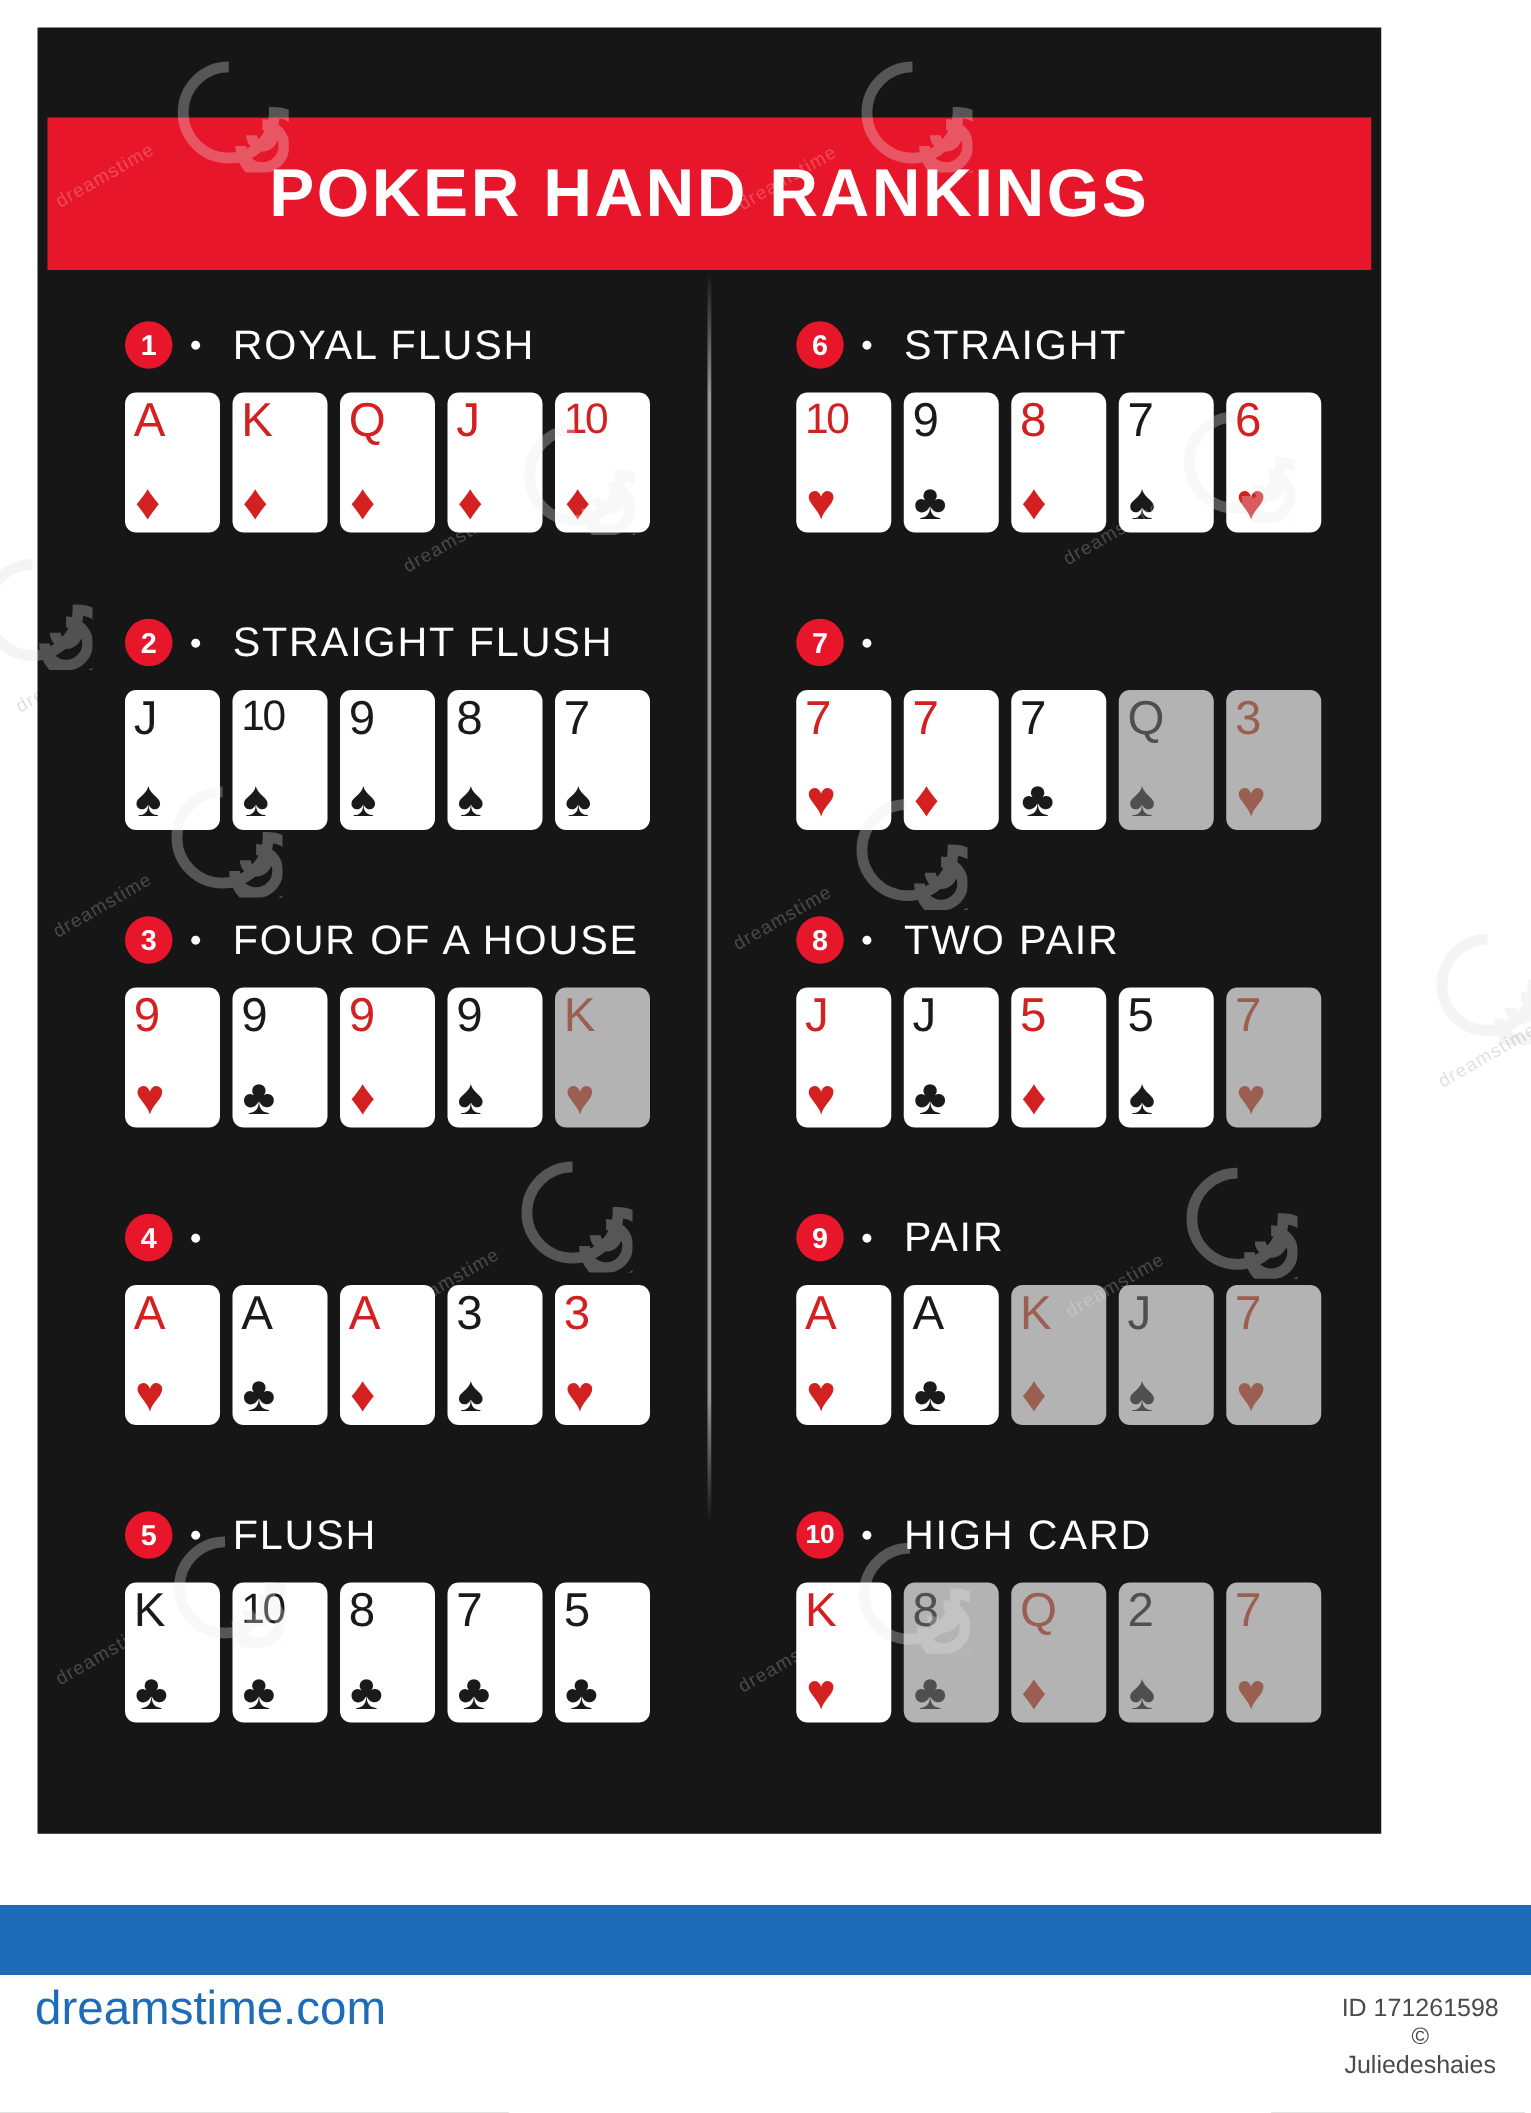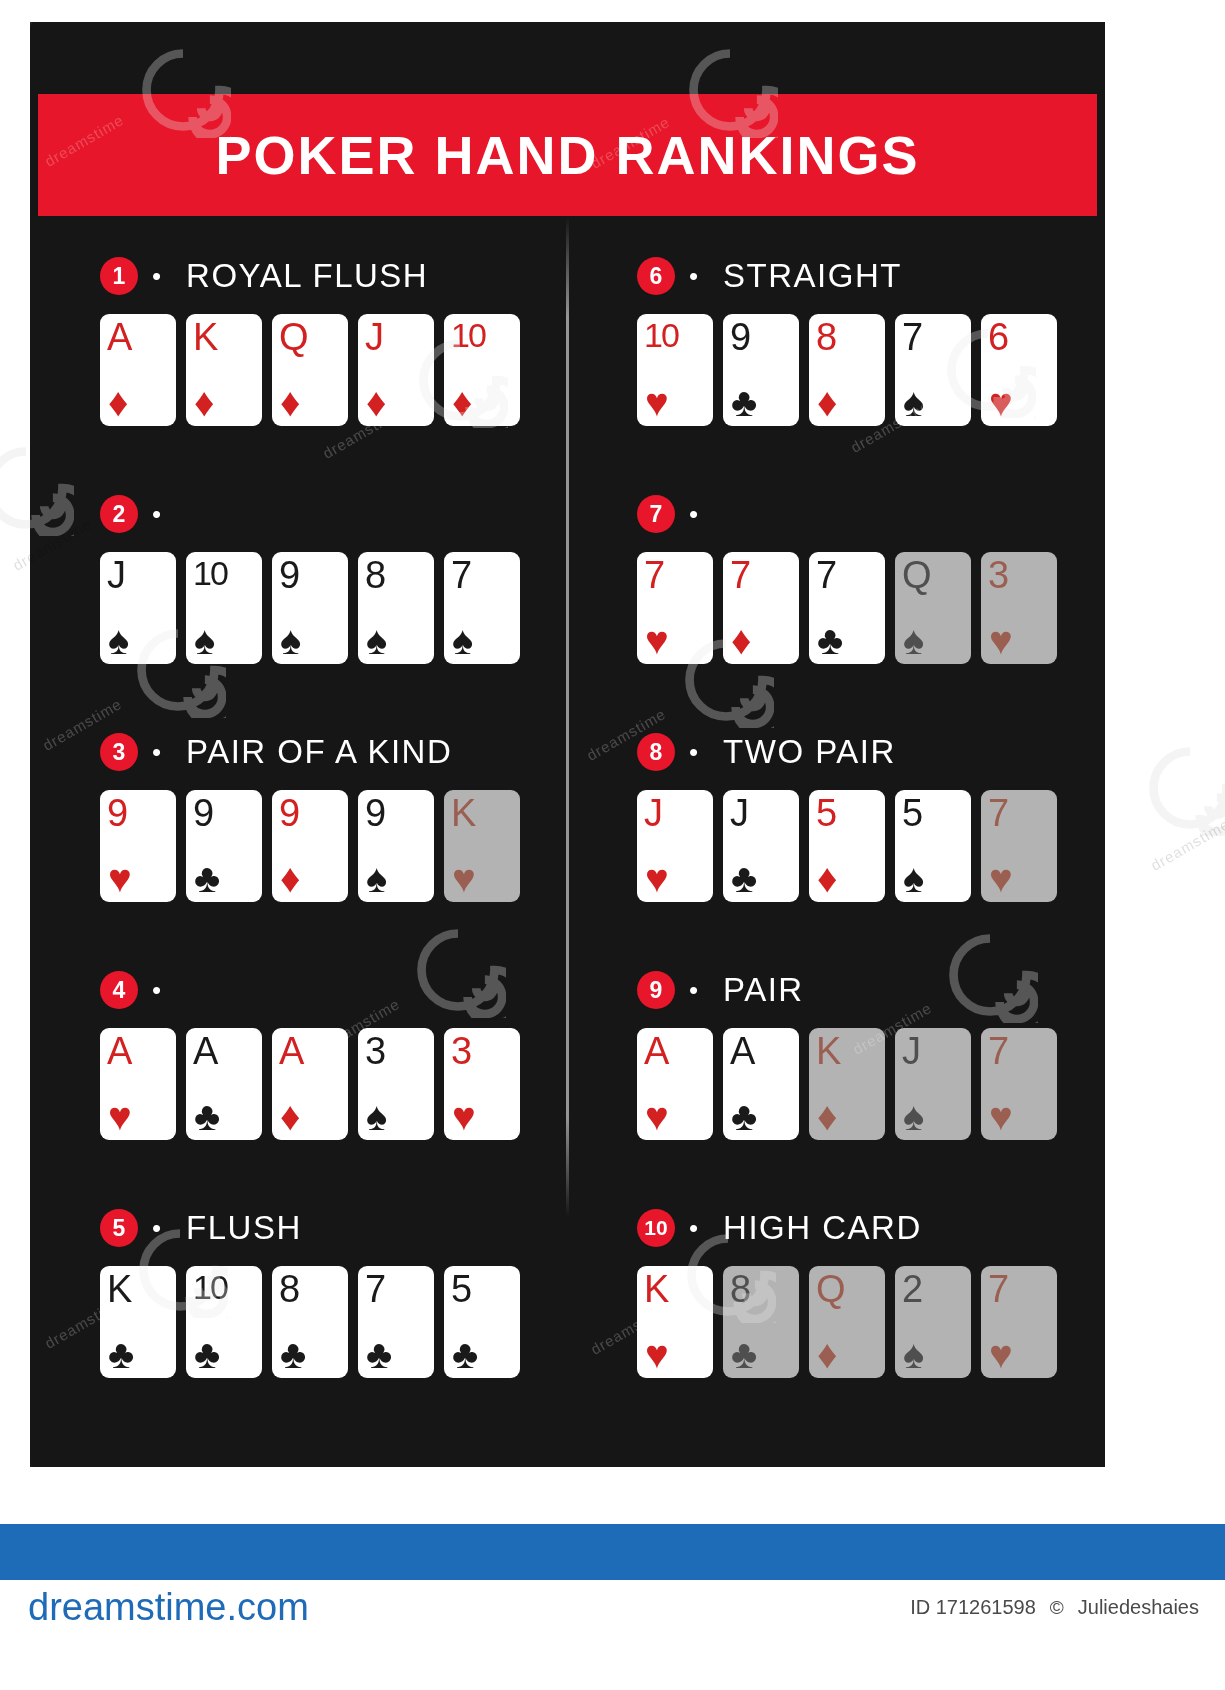--- a/index.html
+++ b/index.html
@@ -198,21 +198,21 @@
     letter-spacing: 0px;
   }
   #footer-right {
     position: absolute;
     right: 26px;
     top: 72px;
     font-size: 20px;
     color: #4a4a4a;
     display: flex;
     align-items: center;
-    gap: 14px;
+    flex-direction: column;
   }
   #footer-right .copy { font-size: 19px; }
 </style>
 </head>
 <body>
 
 <div id="poster">
   <div class="sheen"></div>
 
   <div id="title-band">
@@ -252,20 +252,21 @@
             <div class="rank ten r-red">10</div>
             <div class="suit r-red">♦</div>
           </div>
         </div>
       </div>
 
       <div class="hand">
         <div class="hand-header">
           <div class="rank-badge">2</div>
           <div class="dot">•</div>
+          <div class="hand-name">STRAIGHT FLUSH</div>
         </div>
         <div class="cards">
           <div class="card">
             <div class="rank r-black">J</div>
             <div class="suit r-black">♠</div>
           </div>
           <div class="card">
             <div class="rank ten r-black">10</div>
             <div class="suit r-black">♠</div>
           </div>
@@ -281,21 +282,21 @@
             <div class="rank r-black">7</div>
             <div class="suit r-black">♠</div>
           </div>
         </div>
       </div>
 
       <div class="hand">
         <div class="hand-header">
           <div class="rank-badge">3</div>
           <div class="dot">•</div>
-          <div class="hand-name">PAIR OF A KIND</div>
+          <div class="hand-name">FOUR OF A HOUSE</div>
         </div>
         <div class="cards">
           <div class="card">
             <div class="rank r-red">9</div>
             <div class="suit r-red">♥</div>
           </div>
           <div class="card">
             <div class="rank r-black">9</div>
             <div class="suit r-black">♣</div>
           </div>

